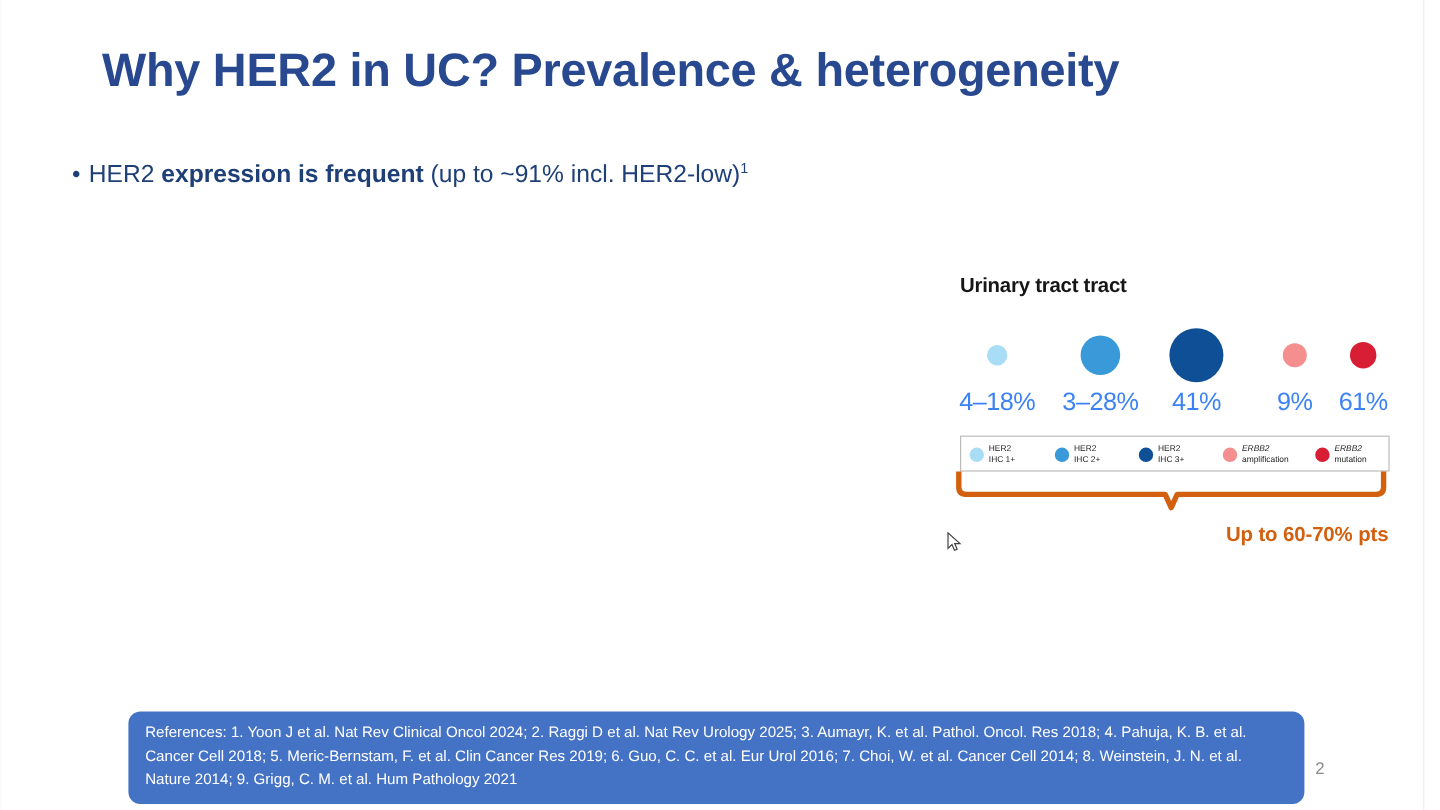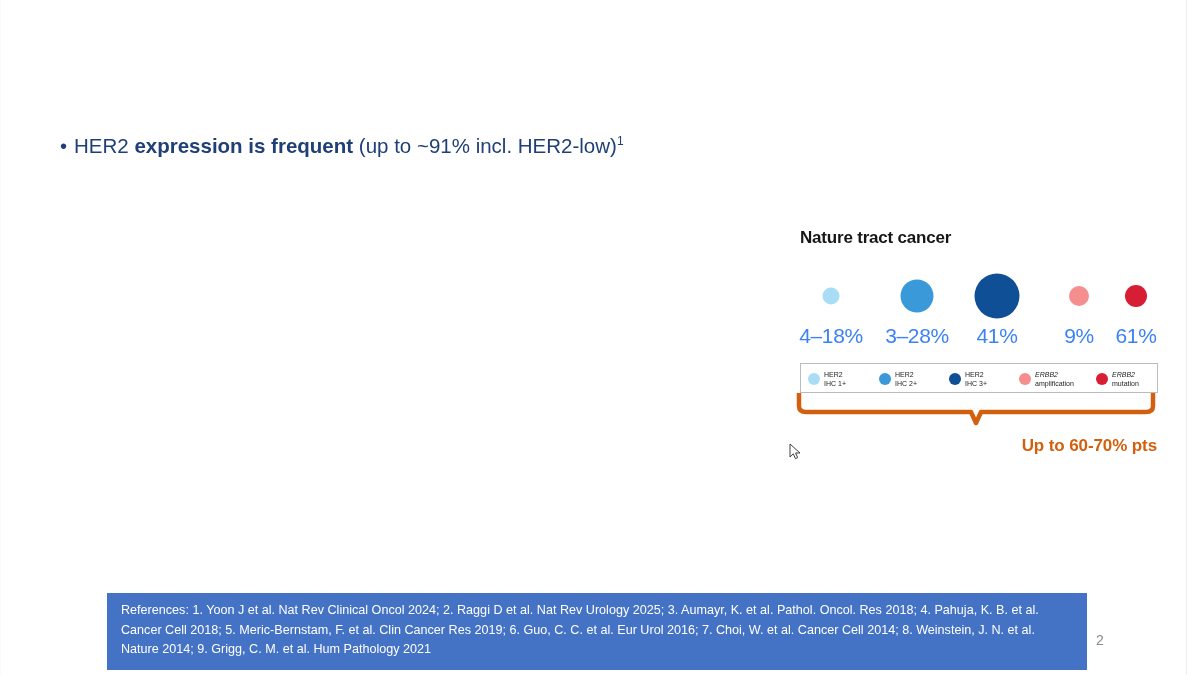--- a/index.html
+++ b/index.html
@@ -205,52 +205,53 @@
 
   
   .refbox {
     position: absolute;
     left: 107px;
     top: 593px;
     width: 980px;
     padding: 8px 14px 10px 14px;
     box-sizing: border-box;
     background: #4472c4;
-    border-radius: 0;
+    border-radius: 10px;
     color: #ffffff;
     font-size: 12.6px;
     line-height: 1.55;
   }
   .slide-number {
     position: absolute;
     left: 1096px;
     top: 632px;
     font-size: 14px;
     color: #8a8a8a;
   }
 </style>
 </head>
 <body>
 
 <div class="slide">
 
   <div class="slide-edge-left"></div>
   <div class="slide-edge-right"></div>
 
+  <div class="title">Why HER2 in UC? Prevalence &amp; heterogeneity</div>
 
   <div class="bullet-row">
     <span class="bullet-dot">•</span>
     <span class="bullet-text">
       <span>HER2 </span><span class="b">expression is frequent</span><span> (up to ~91% incl. HER2-low)</span><span class="sup">1</span>
     </span>
   </div>
 
   <div class="figure">
 
-    <div class="fig-title">Nature tract cancer</div>
+    <div class="fig-title">Urinary tract tract</div>
 
     <div class="dots-row">
       <div class="dot-cell" style="left:0px;">
         <span class="dot" style="width:17px;height:17px;background:#a9ddf6;"></span>
       </div>
       <div class="dot-cell" style="left:86px;">
         <span class="dot" style="width:33px;height:33px;background:#3a9ad9;"></span>
       </div>
       <div class="dot-cell" style="left:166px;">
         <span class="dot" style="width:45px;height:45px;background:#0e4f96;"></span>

